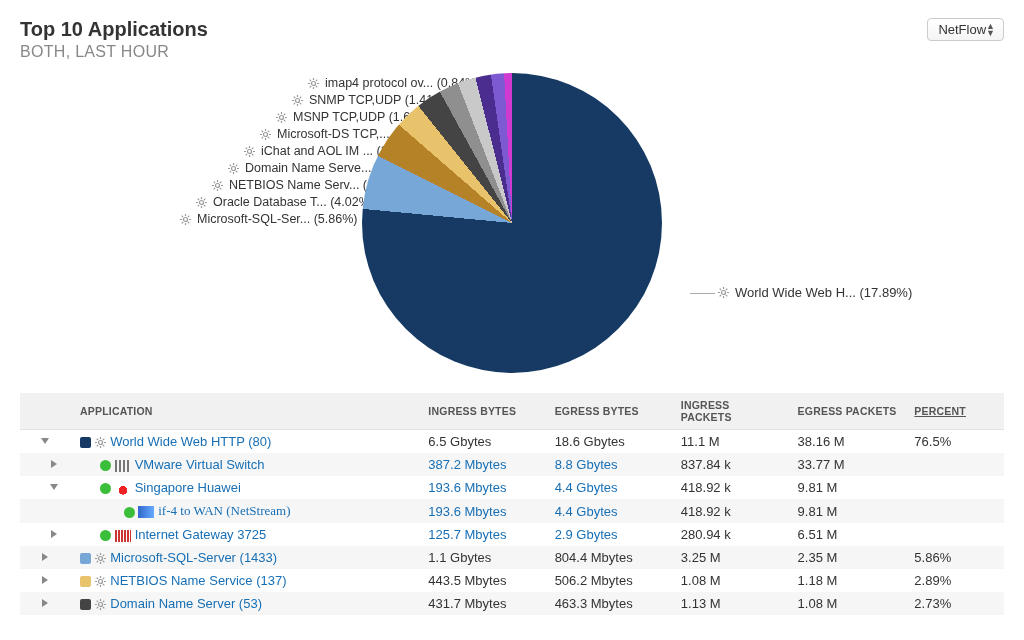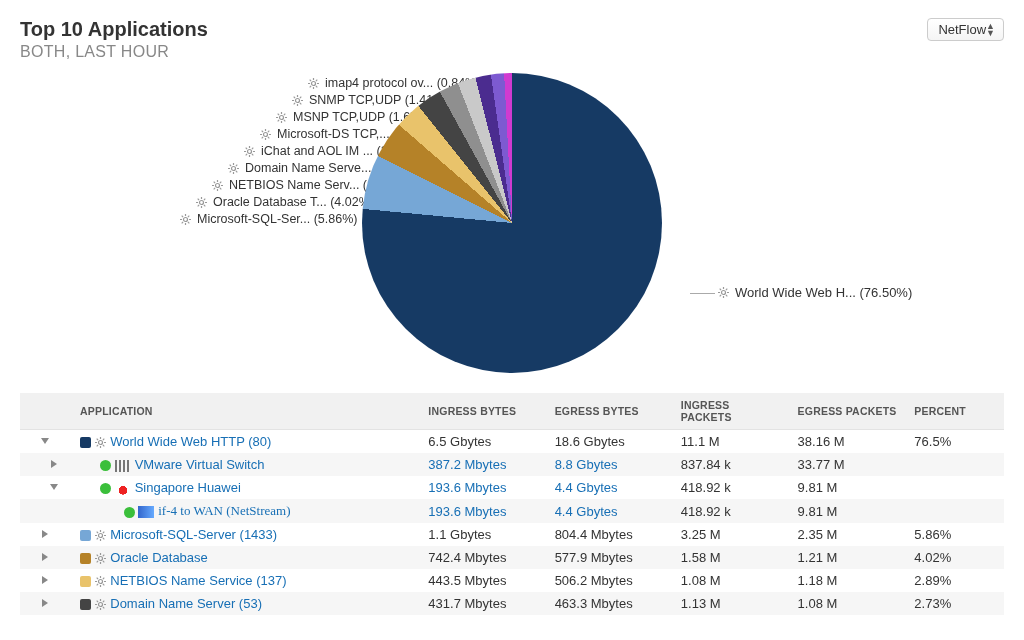--- a/index.html
+++ b/index.html
@@ -139,36 +139,36 @@
         <span>Microsoft-SQL-Ser... (5.86%)</span>
       </div>
     </div>
   <div class="pie-wrap">
     <div id="pie" class="pie" style="background: conic-gradient(rgb(22, 58, 100) 0%, rgb(22, 58, 100) 76.5%, rgb(118, 167, 214) 76.5%, rgb(118, 167, 214) 82.36%, rgb(181, 130, 40) 82.36%, rgb(181, 130, 40) 86.38%, rgb(233, 195, 107) 86.38%, rgb(233, 195, 107) 89.27%, rgb(68, 68, 68) 89.27%, rgb(68, 68, 68) 92%, rgb(143, 143, 143) 92%, rgb(143, 143, 143) 94.12%, rgb(201, 201, 201) 94.12%, rgb(201, 201, 201) 96.08%, rgb(75, 44, 143) 96.08%, rgb(75, 44, 143) 97.75%, rgb(125, 90, 209) 97.75%, rgb(125, 90, 209) 99.16%, rgb(208, 58, 208) 99.16%, rgb(208, 58, 208) 100%);"></div>
   </div>
   <div class="big-leader">
     <svg width="11" height="11" class="gear">
         <use href="#gear"></use>
       </svg>
-    <span>World Wide Web H... (76.50%)</span>
+    <span>World Wide Web H... (17.89%)</span>
   </div>
 
   <div class="pointer" style="left:670px; top:220px; width:25px;"></div>
 </div>
 
 <table>
   <thead>
     <tr>
       <th class="expand-col"></th>
       <th style="width:36%;">APPLICATION</th>
       <th style="width:13%;">INGRESS BYTES</th>
       <th style="width:13%;">EGRESS BYTES</th>
       <th style="width:12%;">INGRESS PACKETS</th>
       <th style="width:12%;">EGRESS PACKETS</th>
-      <th style="width:10%;">PERCENT</th>
+      <th style="width:10%;text-decoration:underline;">PERCENT</th>
     </tr>
   </thead>
   <tbody id="tbody">
       <tr>
         <td class="expand-col"><span class="caret open"></span></td>
         <td><span class="swatch " style="background:#163a64"></span> <svg width="12" height="12" class="gear">
             <use href="#gear"></use>
           </svg> <span class="link">World Wide Web HTTP (80)</span></td>
         <td>6.5 Gbytes</td>
         <td>18.6 Gbytes</td>
@@ -197,40 +197,38 @@
       <tr>
         <td class="expand-col" style="padding-left: 44px;"></td>
         <td class="indent2"><span class="swatch round" style="background:#3bbf3b"></span> <span class="vendor-icon" style="background:linear-gradient(90deg,#36c,#6af)"></span><span class="link">if-4 to WAN (NetStream)</span></td>
         <td><span class="link-u">193.6 Mbytes</span></td>
         <td><span class="link-u">4.4 Gbytes</span></td>
         <td>418.92 k</td>
         <td>9.81 M</td>
         <td></td>
       </tr>
       <tr>
+        <td class="expand-col" style="padding-left: 26px;"><span class="caret"></span></td>
+        <td class="indent1"><span class="swatch round" style="background:#3bbf3b"></span> <span class="vendor-icon cisco"></span><span class="link">Internet Gateway 3725</span></td>
+        <td><span class="link-u">125.7 Mbytes</span></td>
+        <td><span class="link-u">2.9 Gbytes</span></td>
+        <td>280.94 k</td>
+        <td>6.51 M</td>
+        <td></td>
+      </tr>
+      <tr>
         <td class="expand-col"><span class="caret"></span></td>
         <td><span class="swatch " style="background:#76a7d6"></span> <svg width="12" height="12" class="gear">
             <use href="#gear"></use>
           </svg> <span class="link">Microsoft-SQL-Server (1433)</span></td>
         <td>1.1 Gbytes</td>
         <td>804.4 Mbytes</td>
         <td>3.25 M</td>
         <td>2.35 M</td>
         <td>5.86%</td>
-      </tr>
-      <tr>
-        <td class="expand-col"><span class="caret"></span></td>
-        <td><span class="swatch " style="background:#b58228"></span> <svg width="12" height="12" class="gear">
-            <use href="#gear"></use>
-          </svg> <span class="link">Oracle Database</span></td>
-        <td>742.4 Mbytes</td>
-        <td>577.9 Mbytes</td>
-        <td>1.58 M</td>
-        <td>1.21 M</td>
-        <td>4.02%</td>
       </tr>
       <tr>
         <td class="expand-col"><span class="caret"></span></td>
         <td><span class="swatch " style="background:#e9c36b"></span> <svg width="12" height="12" class="gear">
             <use href="#gear"></use>
           </svg> <span class="link">NETBIOS Name Service (137)</span></td>
         <td>443.5 Mbytes</td>
         <td>506.2 Mbytes</td>
         <td>1.08 M</td>
         <td>1.18 M</td>

